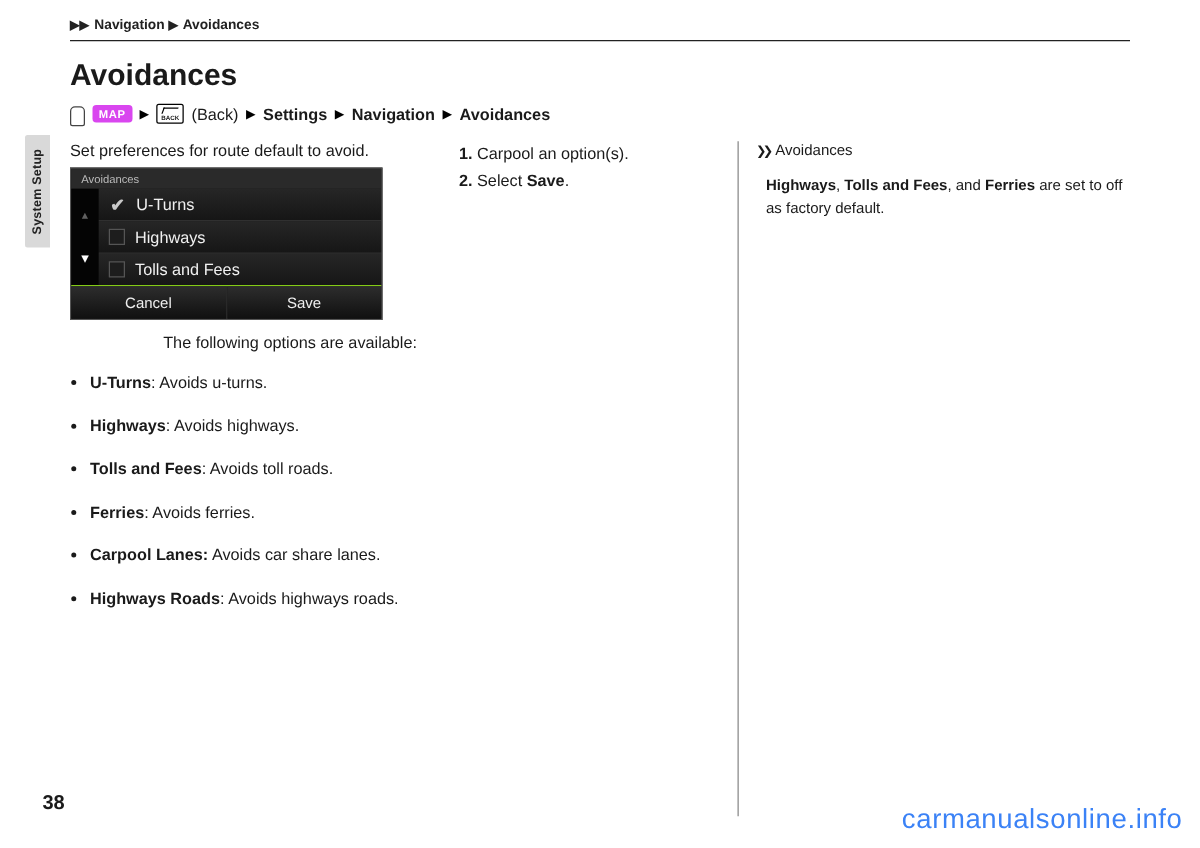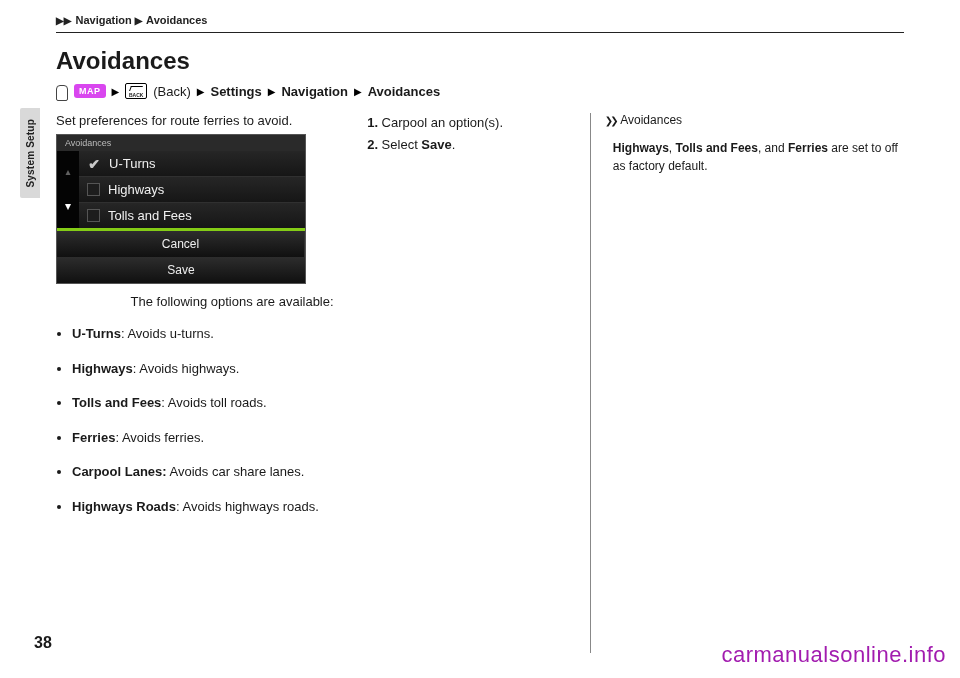--- a/index.html
+++ b/index.html
@@ -170,22 +170,21 @@
     font-size: 14px;
   }
   .check.checked::before { content: "✔"; color: #c9c9c9; }
   .check.unchecked {
     border: 1px solid #555;
     width: 11px; height: 11px;
     background: #1d1d1d;
   }
   .screen-footer {
     display: flex;
-    border-top: 3px solid #84cc16;
-    flex-direction: column;
+    border-top: 1px solid #84cc16;
   }
   .screen-footer div {
     flex: 1;
     text-align: center;
     padding: 6px 0;
     font-size: 12px;
     background: linear-gradient(#2d2d2d,#101010);
     color: #eee;
   }
   .screen-footer div:first-child { border-right: 1px solid #303030; }
@@ -222,21 +221,21 @@
     left: 34px;
     bottom: 26px;
     font-size: 16px;
     font-weight: bold;
   }
   .watermark {
     position: absolute;
     right: 14px;
     bottom: 10px;
     font-size: 22px;
-    color: #a21caf;
+    color: #3b82f6;
     font-family: Arial, sans-serif;
     letter-spacing: 0.5px;
     user-select: none;
   }
   .finger-icon {
     display:inline-block;
     width:10px;height:14px;
     border:1px solid #444;border-radius:4px 4px 2px 2px;
     position:relative; top:2px;
     background:#fff;
@@ -271,21 +270,21 @@
     <span class="bold">Settings</span>
     <span class="tri">▶</span>
     <span class="bold">Navigation</span>
     <span class="tri">▶</span>
     <span class="bold">Avoidances</span>
   </div>
 
   <div class="columns">
 
     <div class="col-left">
-      <p class="intro">Set preferences for route ferries to avoid.</p>
+      <p class="intro">Set preferences for route default to avoid.</p>
 
       <div class="screen">
         <div class="screen-header">Avoidances</div>
         <div class="screen-body">
           <div class="scroll-area">
             <span class="scroll-up">▴</span>
             <span class="scroll-down">▾</span>
           </div>
           <div class="options">
             <div class="opt-row">

